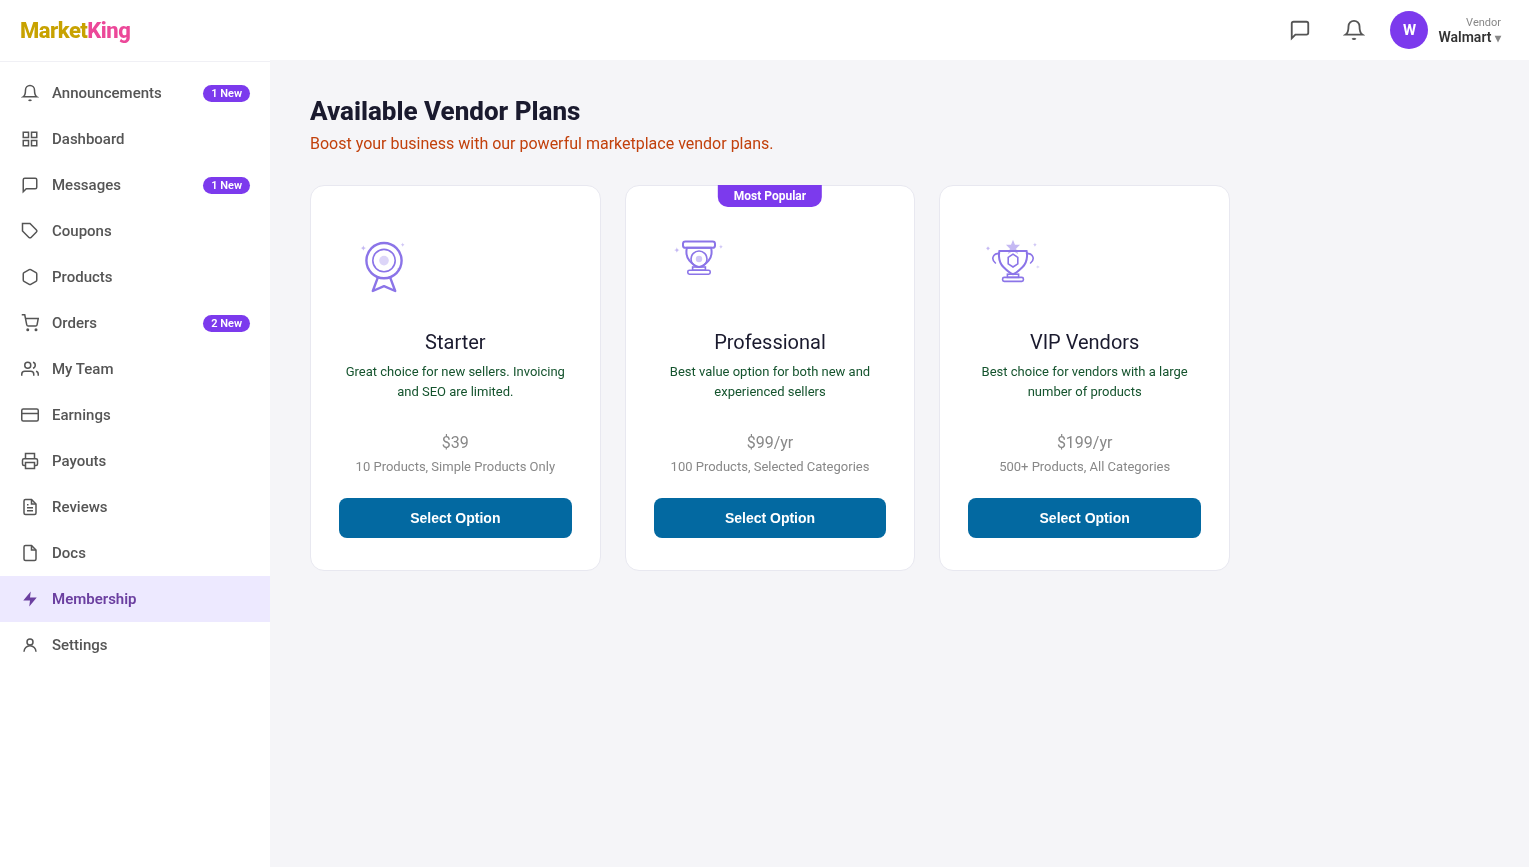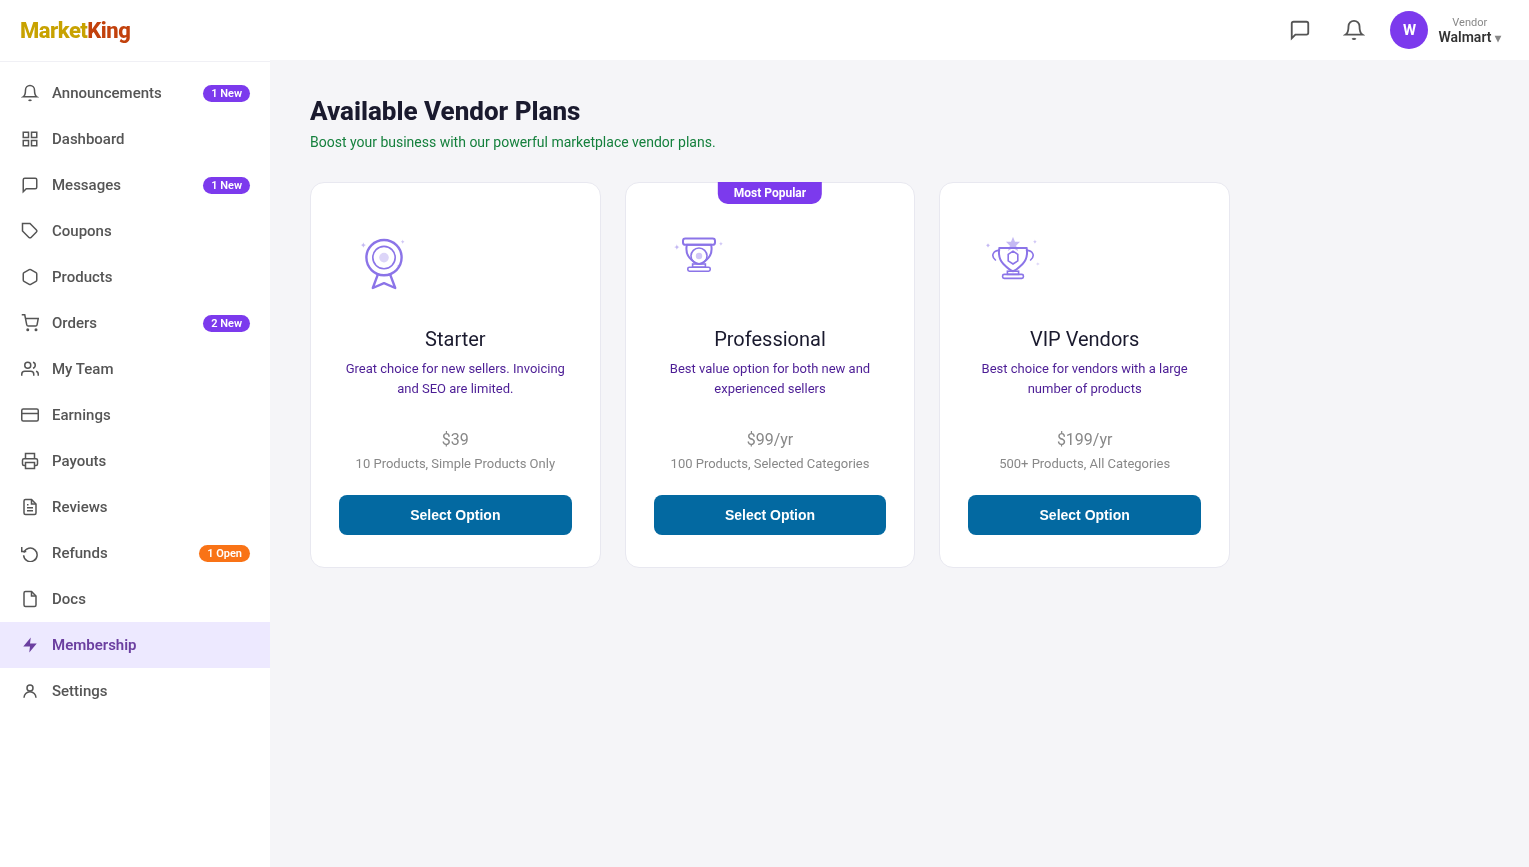--- a/index.html
+++ b/index.html
@@ -113,39 +113,39 @@
       border-radius: 50%;
       background: #7c3aed;
       display: flex;
       align-items: center;
       justify-content: center;
       color: #fff;
       font-weight: 700;
       font-size: 15px;
     }
     .topbar-user-info { text-align: right; }
-    .topbar-role { font-size: 11px; color: #888; text-align: center; }
+    .topbar-role { font-size: 11px; color: #888; }
     .topbar-name { font-size: 14px; font-weight: 600; color: #333; }
     .topbar-chevron { color: #888; font-size: 12px; }
 
     .content-area {
       flex: 1;
       overflow-y: auto;
       padding: 36px 40px;
       background: #f5f5f8;
     }
     .page-title {
       font-size: 26px;
       font-weight: 800;
       color: #1a1a2e;
       margin-bottom: 8px;
     }
     .page-subtitle {
-      font-size: 14px;
-      color: #15803d;
+      font-size: 16px;
+      color: #c2410c;
       margin-bottom: 32px;
     }
     .plans-grid {
       display: grid;
       grid-template-columns: repeat(3, 1fr);
       gap: 24px;
       max-width: 920px;
     }
     .plan-card {
       background: #fff;
@@ -180,21 +180,21 @@
     }
     .plan-icon svg { width: 80px; height: 80px; }
     .plan-name {
       font-size: 20px;
       font-weight: 400;
       color: #1a1a2e;
       margin-bottom: 8px;
     }
     .plan-desc {
       font-size: 13px;
-      color: #4c1d95;
+      color: #14532d;
       line-height: 1.5;
       margin-bottom: 20px;
       min-height: 40px;
     }
     .plan-price {
       font-size: 28px;
       font-weight: 800;
       color: #1a1a2e;
       margin-bottom: 4px;
     }
@@ -216,21 +216,21 @@
       width: 100%;
       transition: background 0.15s;
     }
   </style>
 </head>
 <body>
 
 <aside class="sidebar">
   <div class="sidebar-logo">
     <div class="logo-text">
-      <span>Market</span><span style="color:#c2410c;">King</span>
+      <span>Market</span><span style="color:#ec4899;">King</span>
     </div>
   </div>
   <nav class="sidebar-nav">
 
     <div class="nav-item">
       <span class="nav-icon">
         <svg width="18" height="18" viewBox="0 0 24 24" fill="none" stroke="currentColor" stroke-width="2">
             <path d="M18 8A6 6 0 0 0 6 8c0 7-3 9-3 9h18s-3-2-3-9"></path>
             <path d="M13.73 21a2 2 0 0 1-3.46 0"></path>
           </svg>
@@ -331,30 +331,20 @@
             <path d="M14 2H6a2 2 0 0 0-2 2v16a2 2 0 0 0 2 2h12a2 2 0 0 0 2-2V8z"></path>
             <polyline points="14 2 14 8 20 8"></polyline>
             <line x1="16" y1="13" x2="8" y2="13"></line>
             <line x1="16" y1="17" x2="8" y2="17"></line>
             <polyline points="10 9 9 9 8 9"></polyline>
           </svg>
       </span>
       <span>Reviews</span>
     </div>
 
-    <div class="nav-item">
-      <span class="nav-icon">
-        <svg width="18" height="18" viewBox="0 0 24 24" fill="none" stroke="currentColor" stroke-width="2">
-            <polyline points="1 4 1 10 7 10"></polyline>
-            <path d="M3.51 15a9 9 0 1 0 .49-3.5"></path>
-          </svg>
-      </span>
-      <span>Refunds</span>
-      <span class="nav-badge orange">1 Open</span>
-    </div>
 
     <div class="nav-item">
       <span class="nav-icon">
         <svg width="18" height="18" viewBox="0 0 24 24" fill="none" stroke="currentColor" stroke-width="2">
             <path d="M14 2H6a2 2 0 0 0-2 2v16a2 2 0 0 0 2 2h12a2 2 0 0 0 2-2V8z"></path>
             <polyline points="14 2 14 8 20 8"></polyline>
           </svg>
       </span>
       <span>Docs</span>
     </div>

